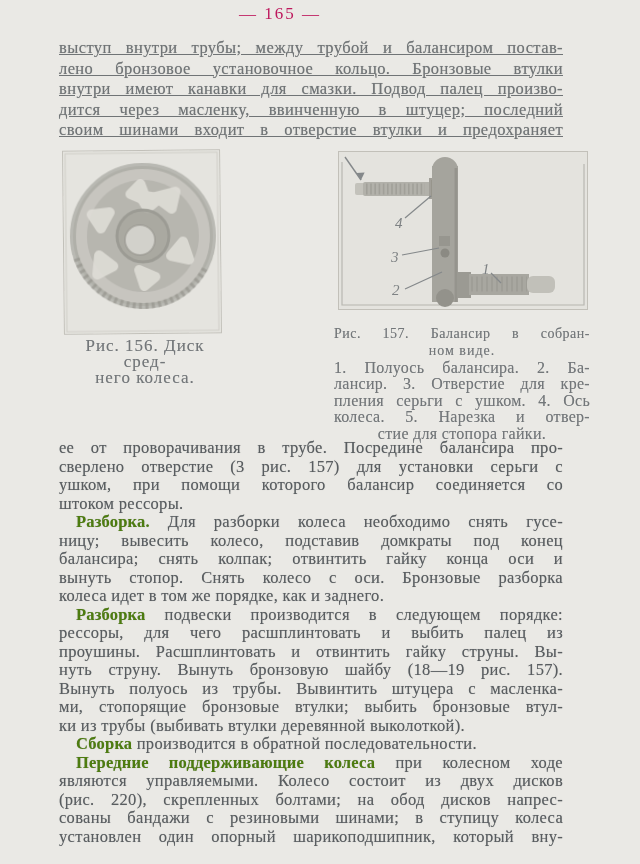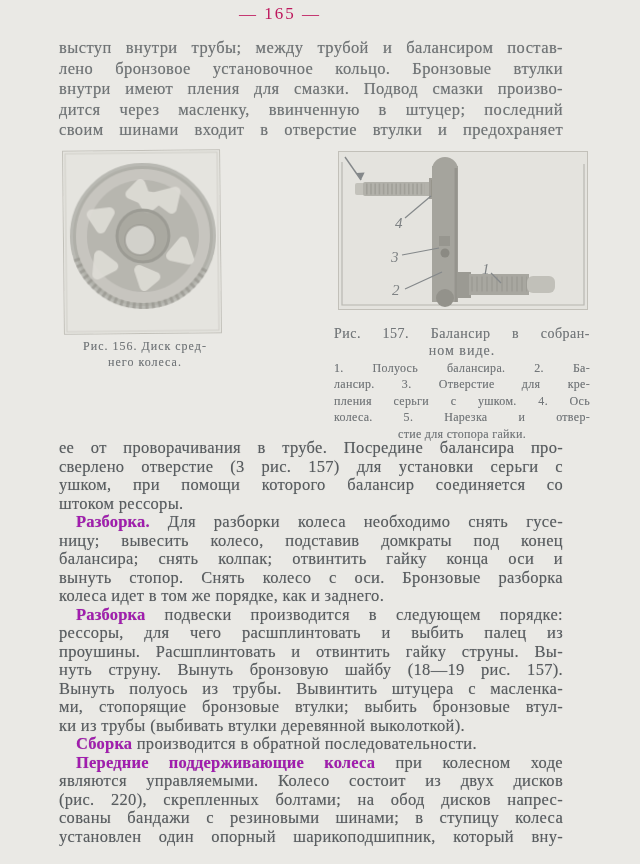--- a/index.html
+++ b/index.html
@@ -12,56 +12,56 @@
       radial-gradient(ellipse 300px 220px at 120px 520px, rgba(165,165,155,0.08), rgba(0,0,0,0) 70%),
       linear-gradient(90deg, rgba(130,130,122,0.28) 0px, rgba(150,150,142,0.14) 9px, rgba(0,0,0,0) 24px),
       linear-gradient(90deg, #e9e8e4 0%, #eae9e5 70%, #edecе9 100%),
       #eae9e5;
     color:#5c6063;}
   .page-number{position:absolute;top:4px;left:0;width:560px;text-align:center;
     font-size:17px;letter-spacing:2px;color:#be185d;}
   .textblock{position:absolute;left:59px;width:504px;}
   .para-top{top:38px;font-size:16.5px;line-height:20.6px;letter-spacing:0.4px;color:#70747
 6;}
-  .para-top{color:#707476;}
+  .para-top{color:#707476;text-decoration:underline;}
   .para-main{top:439px;font-size:16.5px;line-height:18.5px;letter-spacing:0.3px;color:#595d60;}
   .tline{text-align:justify;text-align-last:justify;white-space:normal;
     text-shadow:0 0 0.7px rgba(100,105,107,0.55);}
   .tline.endline{text-align-last:left;}
   .tline.ind{text-indent:17px;}
-  .tline b{font-weight:bold;color:#a21caf;letter-spacing:0.2px;}
+  .tline b{font-weight:bold;color:#4d7c0f;letter-spacing:0.2px;}
   
   .photo{position:absolute;background:#e5e4df;border:1px solid rgba(150,149,140,0.45);
     box-shadow:inset 0 0 14px rgba(170,170,158,0.35);}
   .photo svg{display:block;filter:blur(0.55px);}
   .photo-156{left:63px;top:150px;width:156px;height:182px;transform:rotate(-0.6deg);}
   .photo-157{left:338px;top:151px;width:248px;height:157px;}
   
   .caption{position:absolute;color:#73777a;text-shadow:0 0 0.6px rgba(115,119,122,0.5);}
-  .cap-156{left:62px;top:338px;width:166px;font-size:12px;line-height:16px;}
+  .cap-156{left:62px;top:338px;width:166px;font-size:17px;line-height:16px;}
   .cap-156 .cline{text-align:center;letter-spacing:1px;}
   .cap-157-title{left:334px;top:326px;width:256px;font-size:14px;line-height:16.5px;}
   .cap-157-title .cline:first-child{text-align:justify;text-align-last:justify;letter-spacing:0.5px;}
   .cap-157-title .cline:last-child{text-align:center;letter-spacing:1px;}
-  .cap-157-legend{left:334px;top:360px;width:256px;font-size:12px;line-height:16.4px;}
+  .cap-157-legend{left:334px;top:360px;width:256px;font-size:16px;line-height:16.4px;}
   .cap-157-legend .cline{text-align:justify;text-align-last:justify;letter-spacing:0.3px;}
   .cap-157-legend .cline:last-child{text-align-last:center;}
   .svg-label{font-family:"Liberation Serif",serif;font-style:italic;fill:#7e8284;}
 </style>
 </head>
 <body>
 
 <div class="page">
 
   <div class="page-number">— 165 —</div>
 
   <div class="textblock para-top">
       <div class="tline">выступ внутри трубы; между трубой и балансиром постав-</div>
       <div class="tline">лено бронзовое установочное кольцо. Бронзовые втулки</div>
-      <div class="tline">внутри имеют пления для смазки. Подвод смазки произво-</div>
+      <div class="tline">внутри имеют канавки для смазки. Подвод палец произво-</div>
       <div class="tline">дится через масленку, ввинченную в штуцер; последний</div>
       <div class="tline">своим шинами входит в отверстие втулки и предохраняет</div>
     </div>
 
   <div class="photo photo-156">
     <svg width="156" height="182" viewBox="0 0 156 182">
       <rect x="0" y="0" width="156" height="182" fill="#e5e4df"></rect>
       <rect x="2" y="2" width="152" height="178" fill="none" stroke="#c7c6bf" stroke-width="1" opacity="0.7"></rect>
       <g transform="translate(79,85)">
         <circle r="70" fill="#bcbbb4" opacity="0.75"></circle>

